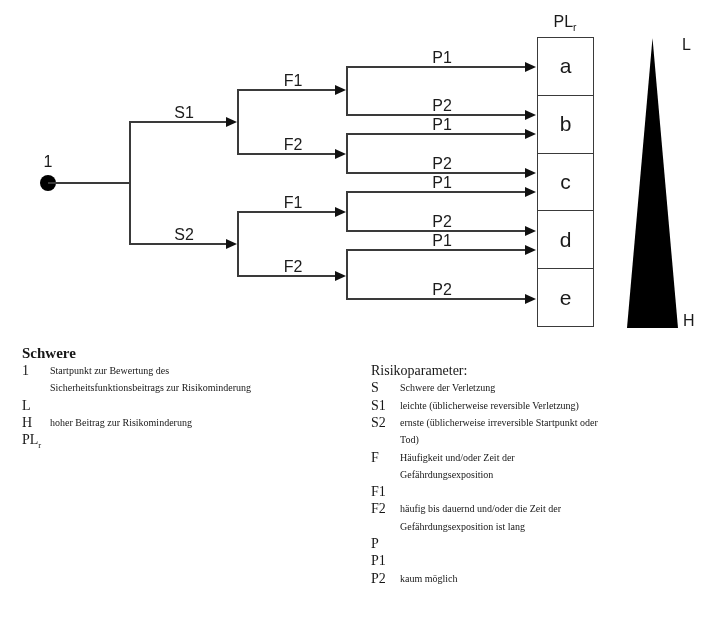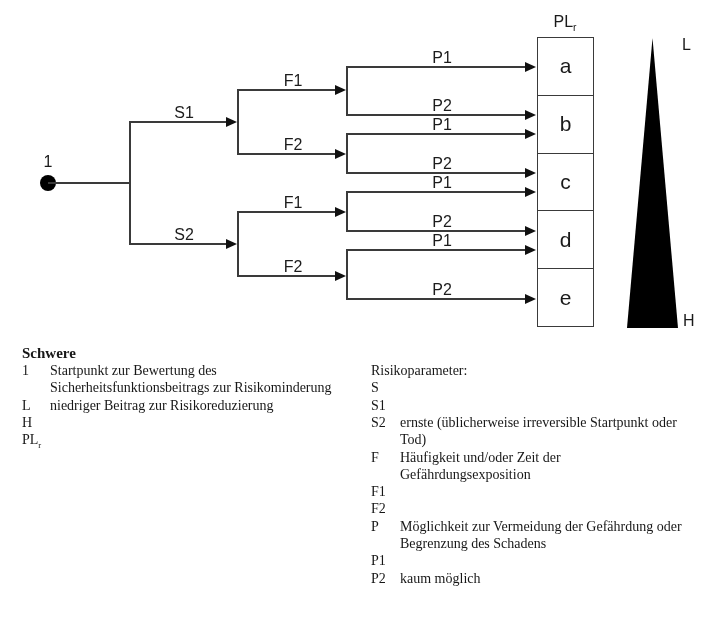--- a/index.html
+++ b/index.html
@@ -40,21 +40,21 @@
   .scale-label { position:absolute; width:22px; font-size:16px; line-height:18px; }
   
   .legend { font-family:"Liberation Serif", serif; color:#171717; }
   .legend-title { position:absolute; left:22px; top:345px;
     font-family:"Liberation Serif", serif; font-size:15px; font-weight:bold; line-height:17.3px; }
   .lcol { position:absolute; display:block; }
   .lrow { display:flex; align-items:flex-start; }
   .lterm { flex:0 0 auto; font-size:14px; line-height:17.3px; white-space:pre; }
   .lcol-left .lterm { width:28px; }
   .lcol-right .lterm { width:29px; }
-  .ldef { font-size:14px; line-height:17.3px; white-space:pre; }
+  .ldef { font-size:10px; line-height:17.3px; white-space:pre; }
   .lcol-right-title { position:absolute; left:371px; top:362px;
     font-family:"Liberation Serif", serif; font-size:14px; line-height:17.3px; }
   .lterm sub { font-size:0.62em; }
 </style>
 </head>
 <body>
 
 <div class="canvas">
 
   <div>
@@ -149,59 +149,61 @@
     <div class="legend-title">Schwere</div>
 
     <div class="lcol lcol-left" style="left:22px;top:362px;width:345px;">
       <div class="lrow">
         <span class="lterm">1</span>
         <span class="ldef">Startpunkt zur Bewertung des
 Sicherheitsfunktionsbeitrags zur Risikominderung</span>
       </div>
       <div class="lrow">
         <span class="lterm">L</span>
-        <span class="ldef">niedriger Beitrag zur Risikoreduzierung</span>
       </div>
       <div class="lrow">
         <span class="lterm">H</span>
+        <span class="ldef">hoher Beitrag zur Risikominderung</span>
       </div>
       <div class="lrow">
         <span class="lterm"><span>PL</span><sub>r</sub></span>
       </div>
     </div>
 
     <div class="lcol-right-title">Risikoparameter:</div>
 
     <div class="lcol lcol-right" style="left:371px;top:379.4px;width:344px;">
       <div class="lrow">
         <span class="lterm">S</span>
+        <span class="ldef">Schwere der Verletzung</span>
       </div>
       <div class="lrow">
         <span class="lterm">S1</span>
+        <span class="ldef">leichte (üblicherweise reversible Verletzung)</span>
       </div>
       <div class="lrow">
         <span class="lterm">S2</span>
         <span class="ldef">ernste (üblicherweise irreversible Startpunkt oder
 Tod)</span>
       </div>
       <div class="lrow">
         <span class="lterm">F</span>
         <span class="ldef">Häufigkeit und/oder Zeit der
 Gefährdungsexposition</span>
       </div>
       <div class="lrow">
         <span class="lterm">F1</span>
       </div>
       <div class="lrow">
         <span class="lterm">F2</span>
+        <span class="ldef">häufig bis dauernd und/oder die Zeit der
+Gefährdungsexposition ist lang</span>
       </div>
       <div class="lrow">
         <span class="lterm">P</span>
-        <span class="ldef">Möglichkeit zur Vermeidung der Gefährdung oder
-Begrenzung des Schadens</span>
       </div>
       <div class="lrow">
         <span class="lterm">P1</span>
       </div>
       <div class="lrow">
         <span class="lterm">P2</span>
         <span class="ldef">kaum möglich</span>
       </div>
     </div>
   </div>

